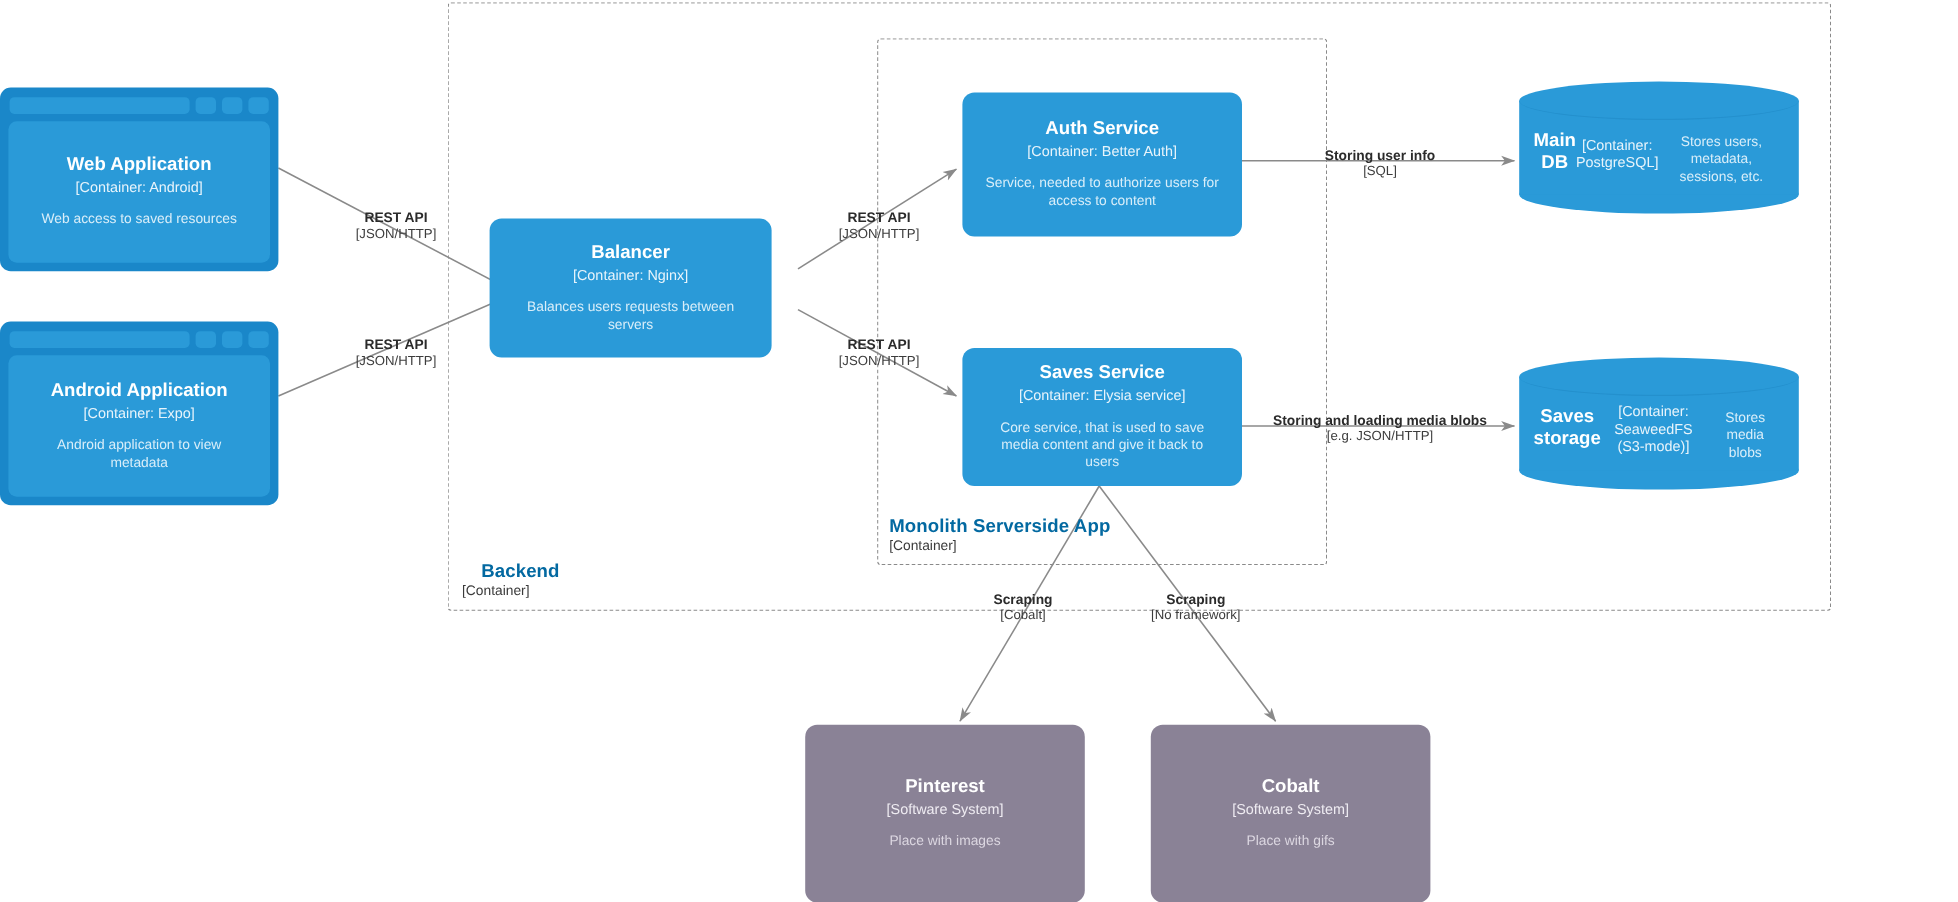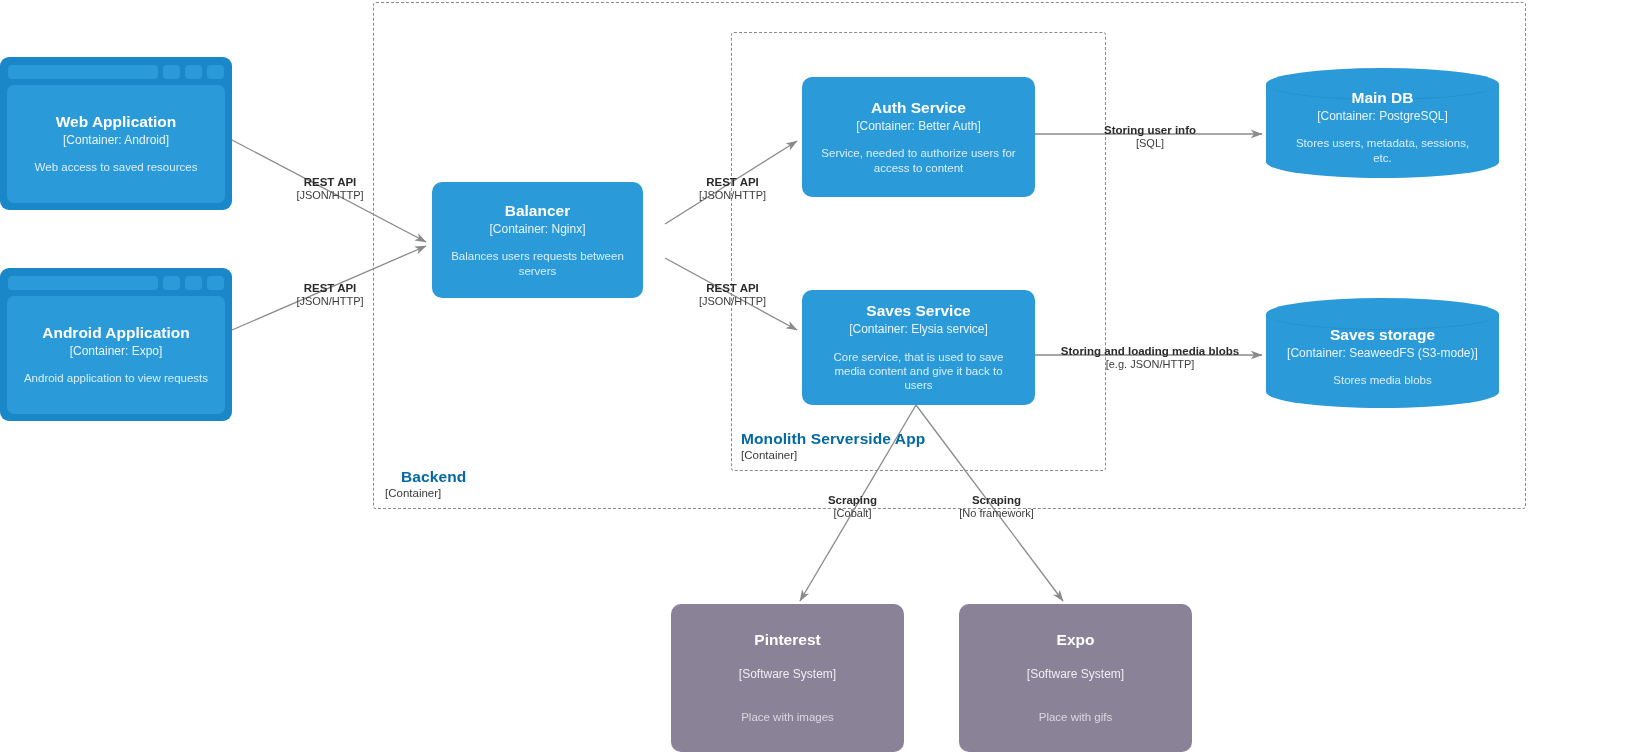--- a/index.html
+++ b/index.html
@@ -78,42 +78,42 @@
 
   
   .box {
     position: absolute;
     background: #2a9ad8;
     border-radius: 10px;
     display: flex; flex-direction: column;
     align-items: center; justify-content: center;
     padding: 27px 8px;
   }
-  .box.external { background: #8a8296; gap: 16px; }
+  .box.external { background: #8a8296; }
   .box.external .n-tech { color: #efecf2; }
   .box.external .n-desc { color: #dcd7e1; }
 
   
   .cylinder { position: absolute; }
   .cyl-body {
     position: absolute; left: 0; right: 0; top: 16px; bottom: 16px;
     background: #2a9ad8;
   }
   .cyl-top {
     position: absolute; left: 0; right: 0; top: 0; height: 32px;
     background: #2a9ad8; border-radius: 50%;
     border-bottom: 1px solid #2490cd;
   }
   .cyl-bottom {
     position: absolute; left: 0; right: 0; bottom: 0; height: 32px;
     background: #2a9ad8; border-radius: 50%;
   }
   .cyl-text {
     position: absolute; left: 0; right: 0; top: 0; bottom: 0;
-    display: flex; flex-direction: column;
+    display: flex; flex-direction: row;
     align-items: center; justify-content: center;
     padding: 14px 12px 6px;
   }
 
   
   .edge-label { position: absolute; text-align: center; white-space: nowrap; }
   .el-main { color: #2b2b2b; font-weight: bold; font-size: 11.5px; line-height: 1.15; }
   .el-sub  { color: #3c3c3c; font-size: 11px; line-height: 1.15; }
 </style>
 </head>
@@ -140,21 +140,21 @@
   </svg>
 
   <div class="boundary" style="left:373px; top:2px; width:1153px; height:507px;"></div>
   <div class="boundary-label" style="left:385px; top:468px;margin-left:16px;">Backend</div>
   <div class="boundary-sub" style="left:385px; top:487px;">[Container]</div>
 
   <div class="boundary" style="left:731px; top:32px; width:375px; height:439px;"></div>
   <div class="boundary-label" style="left:741px; top:430px;">Monolith Serverside App</div>
   <div class="boundary-sub" style="left:741px; top:449px;">[Container]</div>
 
-  <div class="browser" style="left:0px; top:57px; width:232px; height:153px;">
+  <div class="browser" style="left:0px; top:73px; width:232px; height:153px;">
     <div class="browser-chrome">
       <div class="chrome-bar"></div>
       <div class="chrome-btn"></div>
       <div class="chrome-btn"></div>
       <div class="chrome-btn"></div>
     </div>
     <div class="browser-body">
       <div class="n-title">Web Application</div>
       <div class="n-tech">[Container: Android]</div>
       <div class="n-desc">Web access to saved resources</div>
@@ -164,25 +164,25 @@
   <div class="browser" style="left:0px; top:268px; width:232px; height:153px;">
     <div class="browser-chrome">
       <div class="chrome-bar"></div>
       <div class="chrome-btn"></div>
       <div class="chrome-btn"></div>
       <div class="chrome-btn"></div>
     </div>
     <div class="browser-body">
       <div class="n-title">Android Application</div>
       <div class="n-tech">[Container: Expo]</div>
-      <div class="n-desc">Android application to view requests</div>
-    </div>
-  </div>
-
-  <div class="box" style="left:432px; top:182px; width:211px; height:116px;justify-content:center;">
+      <div class="n-desc">Android application to view metadata</div>
+    </div>
+  </div>
+
+  <div class="box" style="left:408px; top:182px; width:235px; height:116px;justify-content:center;">
     <div class="n-title">Balancer</div>
     <div class="n-tech">[Container: Nginx]</div>
     <div class="n-desc">Balances users requests between servers</div>
   </div>
 
   <div class="box" style="left:802px; top:77px; width:233px; height:120px;">
     <div class="n-title">Auth Service</div>
     <div class="n-tech">[Container: Better Auth]</div>
     <div class="n-desc">Service, needed to authorize users for access to content</div>
   </div>
@@ -215,21 +215,21 @@
     </div>
   </div>
 
   <div class="box external" style="left:671px; top:604px; width:233px; height:148px;">
     <div class="n-title">Pinterest</div>
     <div class="n-tech">[Software System]</div>
     <div class="n-desc">Place with images</div>
   </div>
 
   <div class="box external" style="left:959px; top:604px; width:233px; height:148px;">
-    <div class="n-title">Expo</div>
+    <div class="n-title">Cobalt</div>
     <div class="n-tech">[Software System]</div>
     <div class="n-desc">Place with gifs</div>
   </div>
 
   <div class="edge-label" style="left:240px; top:176px; width:180px;">
     <div class="el-main">REST API</div>
     <div class="el-sub">[JSON/HTTP]</div>
   </div>
 
   <div class="edge-label" style="left:240px; top:282px; width:180px;">

